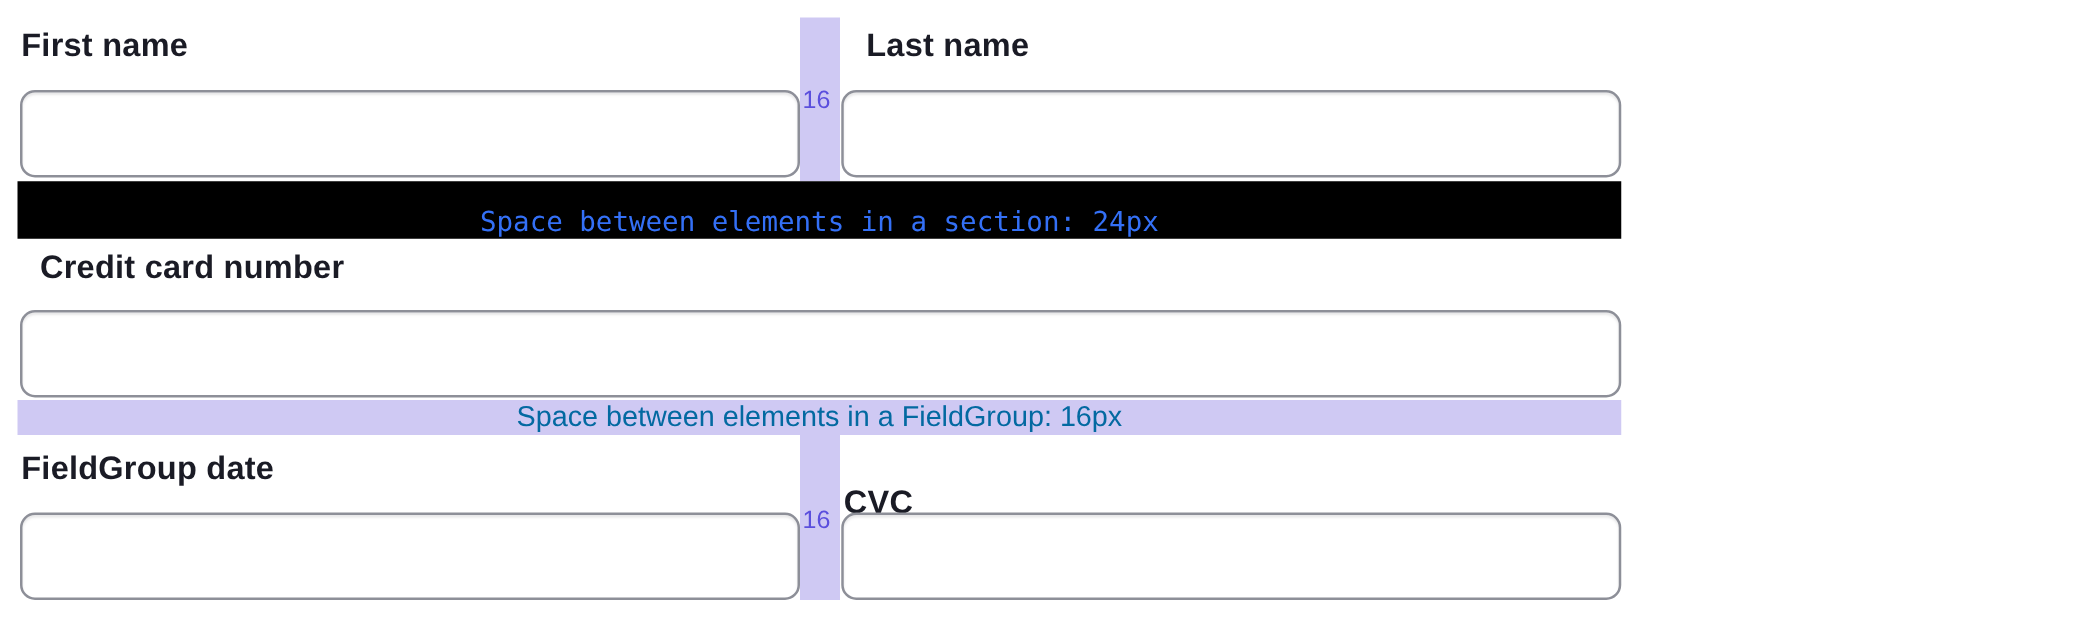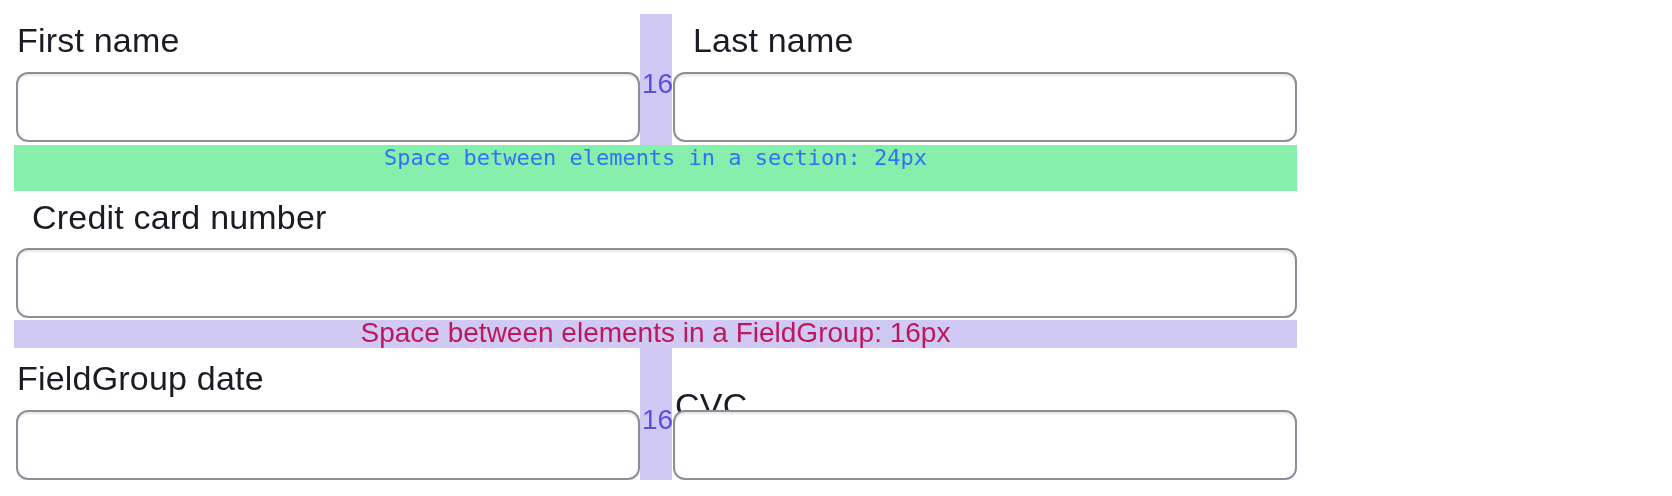--- a/index.html
+++ b/index.html
@@ -21,62 +21,62 @@
     width: 32px;
     background: #cfc9f3;
     z-index: 1;
   }
   .vgap-bar-top    { left: 640px; top: 14px;  height: 131px; }
   .vgap-bar-bottom { left: 640px; top: 348px; height: 132px; }
 
   .gap-num {
     position: absolute;
     z-index: 2;
-    font-size: 28px;
+    font-size: 20px;
     line-height: 1;
     color: #5b4fdd;
     font-family: "Liberation Sans", sans-serif;
   }
   .gap-num-top    { left: 642px; top: 70px; }
   .gap-num-bottom { left: 642px; top: 406px; }
 
   .section-bar {
     position: absolute;
     left: 14px; top: 145px;
     width: 1283px; height: 46px;
-    background: #86efac;
-    display: flex; align-items: flex-start; justify-content: center;
+    background: #000000;
+    display: flex; align-items: flex-end; justify-content: center;
     z-index: 1;
   }
   .section-bar .bar-text {
     font-family: "DejaVu Sans Mono", "Liberation Mono", monospace;
     font-size: 22px;
     color: #3470f6;
   }
   .fieldgroup-bar {
     position: absolute;
     left: 14px; top: 320px;
     width: 1283px; height: 28px;
     background: #cfc9f3;
     display: flex; align-items: flex-start; justify-content: center;
     z-index: 1;
   }
   .fieldgroup-bar .bar-text {
     font-family: "Liberation Sans", sans-serif;
-    font-size: 28px;
+    font-size: 23px;
     line-height: 26px;
-    color: #be185d;
+    color: #0369a1;
   }
 
   
   .field-label {
     position: absolute;
     z-index: 3;
-    font-size: 34px;
-    font-weight: 400;
+    font-size: 26px;
+    font-weight: 700;
     letter-spacing: 0.2px;
     color: #1a1b25;
   }
   .text-input {
     position: absolute;
     z-index: 3;
     height: 70px;
     background: #ffffff;
     border: 2px solid #8d8f98;
     border-radius: 12px;

